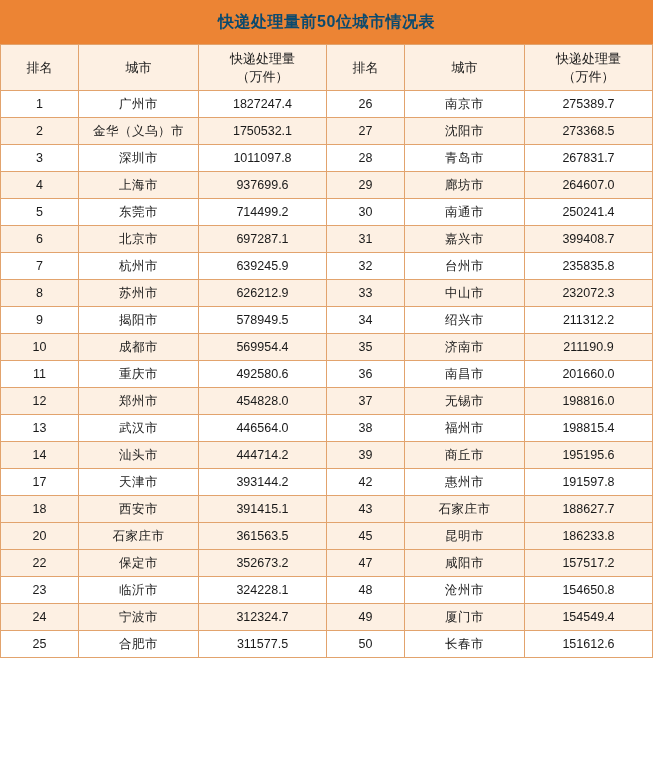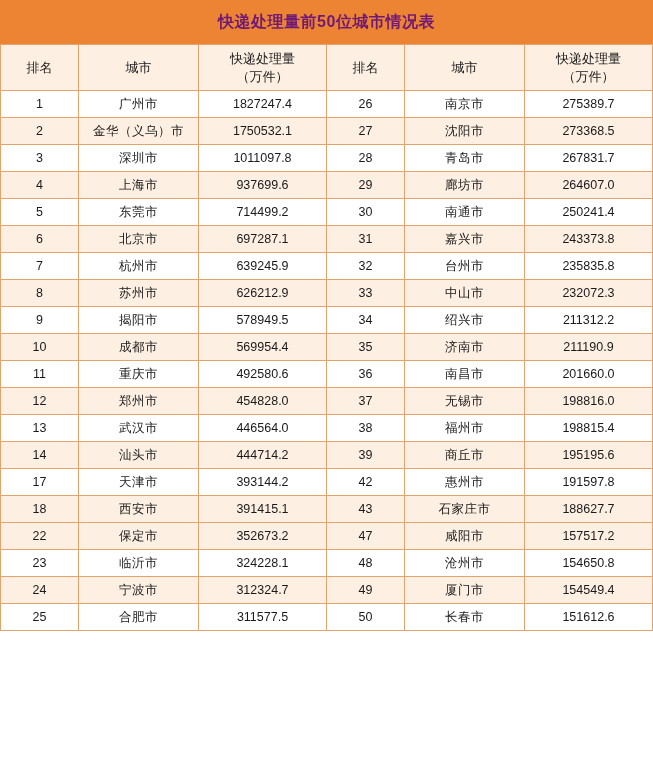--- a/index.html
+++ b/index.html
@@ -23,21 +23,21 @@
   }
   .title-bar {
     background: #ec8434;
     height: 44px;
     display: flex;
     align-items: center;
     justify-content: center;
     box-sizing: border-box;
   }
   .title-text {
-    color: #701a75;
+    color: #0c4a6e;
     font-size: 16px;
     font-weight: bold;
     letter-spacing: 0.5px;
   }
   table.data {
     border-collapse: collapse;
     width: 653px;
     table-layout: fixed;
   }
   table.data col.c-rank { width: 78px; }
@@ -162,21 +162,21 @@
           <td class="rank">30</td>
           <td class="city">南通市</td>
           <td class="vol">250241.4</td>
         </tr>
         <tr class="shade">
           <td class="rank">6</td>
           <td class="city">北京市</td>
           <td class="vol">697287.1</td>
           <td class="rank">31</td>
           <td class="city">嘉兴市</td>
-          <td class="vol">243373.8</td>
+          <td class="vol">399408.7</td>
         </tr>
         <tr class="plain">
           <td class="rank">7</td>
           <td class="city">杭州市</td>
           <td class="vol">639245.9</td>
           <td class="rank">32</td>
           <td class="city">台州市</td>
           <td class="vol">235835.8</td>
         </tr>
         <tr class="shade">
@@ -245,20 +245,28 @@
         </tr>
         <tr class="shade">
           <td class="rank">18</td>
           <td class="city">西安市</td>
           <td class="vol">391415.1</td>
           <td class="rank">43</td>
           <td class="city">石家庄市</td>
           <td class="vol">188627.7</td>
         </tr>
         <tr class="shade">
+          <td class="rank">20</td>
+          <td class="city">石家庄市</td>
+          <td class="vol">361563.5</td>
+          <td class="rank">45</td>
+          <td class="city">昆明市</td>
+          <td class="vol">186233.8</td>
+        </tr>
+        <tr class="shade">
           <td class="rank">22</td>
           <td class="city">保定市</td>
           <td class="vol">352673.2</td>
           <td class="rank">47</td>
           <td class="city">咸阳市</td>
           <td class="vol">157517.2</td>
         </tr>
         <tr class="plain">
           <td class="rank">23</td>
           <td class="city">临沂市</td>

